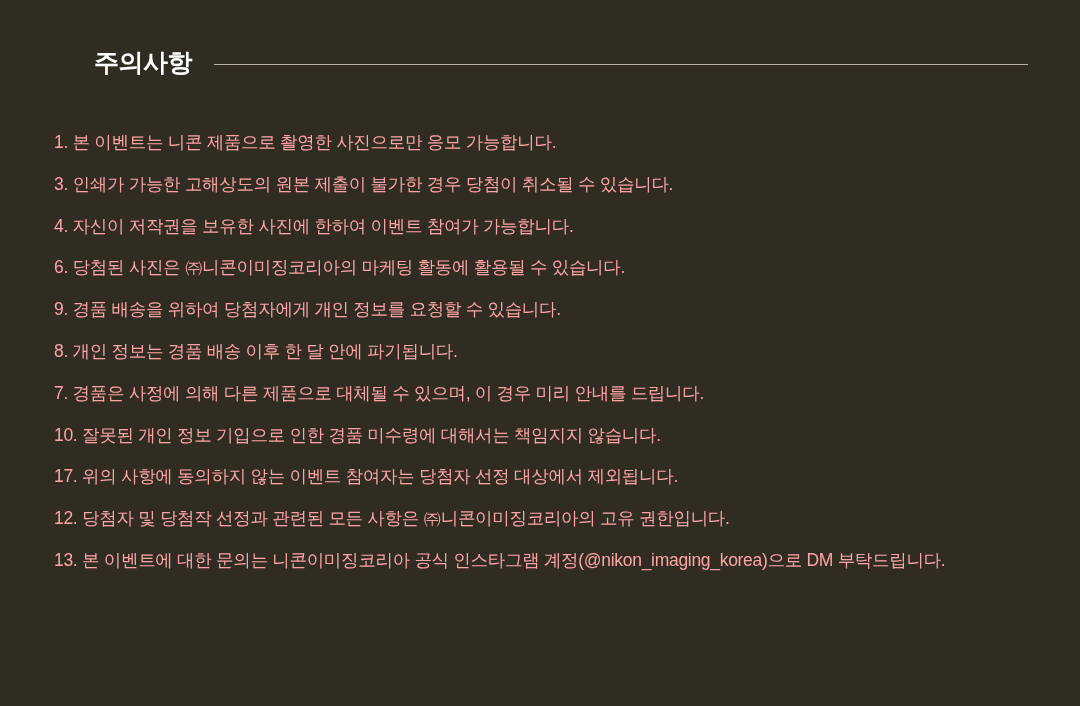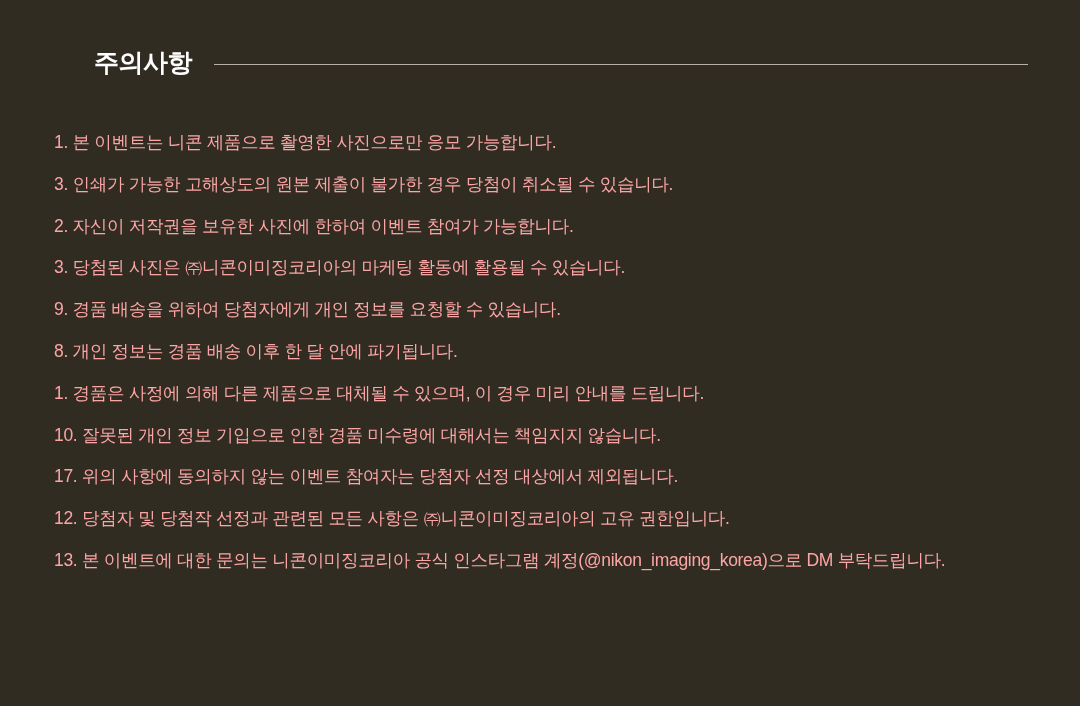--- a/index.html
+++ b/index.html
@@ -80,24 +80,24 @@
 <div class="page">
 
   <div class="heading-row">
     <div class="heading-title">주의사항</div>
     <div class="heading-rule"></div>
   </div>
 
   <div class="notice-list">
     <div class="notice-item">1. 본 이벤트는 니콘 제품으로 촬영한 사진으로만 응모 가능합니다.</div>
     <div class="notice-item">3. 인쇄가 가능한 고해상도의 원본 제출이 불가한 경우 당첨이 취소될 수 있습니다.</div>
-    <div class="notice-item">2. 자신이 저작권을 보유한 사진에 한하여 이벤트 참여가 가능합니다.</div>
-    <div class="notice-item">3. 당첨된 사진은 ㈜니콘이미징코리아의 마케팅 활동에 활용될 수 있습니다.</div>
+    <div class="notice-item">4. 자신이 저작권을 보유한 사진에 한하여 이벤트 참여가 가능합니다.</div>
+    <div class="notice-item">6. 당첨된 사진은 ㈜니콘이미징코리아의 마케팅 활동에 활용될 수 있습니다.</div>
     <div class="notice-item">9. 경품 배송을 위하여 당첨자에게 개인 정보를 요청할 수 있습니다.</div>
     <div class="notice-item">8. 개인 정보는 경품 배송 이후 한 달 안에 파기됩니다.</div>
-    <div class="notice-item">1. 경품은 사정에 의해 다른 제품으로 대체될 수 있으며, 이 경우 미리 안내를 드립니다.</div>
+    <div class="notice-item">7. 경품은 사정에 의해 다른 제품으로 대체될 수 있으며, 이 경우 미리 안내를 드립니다.</div>
     <div class="notice-item">10. 잘못된 개인 정보 기입으로 인한 경품 미수령에 대해서는 책임지지 않습니다.</div>
     <div class="notice-item">17. 위의 사항에 동의하지 않는 이벤트 참여자는 당첨자 선정 대상에서 제외됩니다.</div>
     <div class="notice-item">12. 당첨자 및 당첨작 선정과 관련된 모든 사항은 ㈜니콘이미징코리아의 고유 권한입니다.</div>
     <div class="notice-item">13. 본 이벤트에 대한 문의는 니콘이미징코리아 공식 인스타그램 계정(@nikon_imaging_korea)으로 DM 부탁드립니다.</div>
   </div>
 
 </div>
 
 </body></html>

